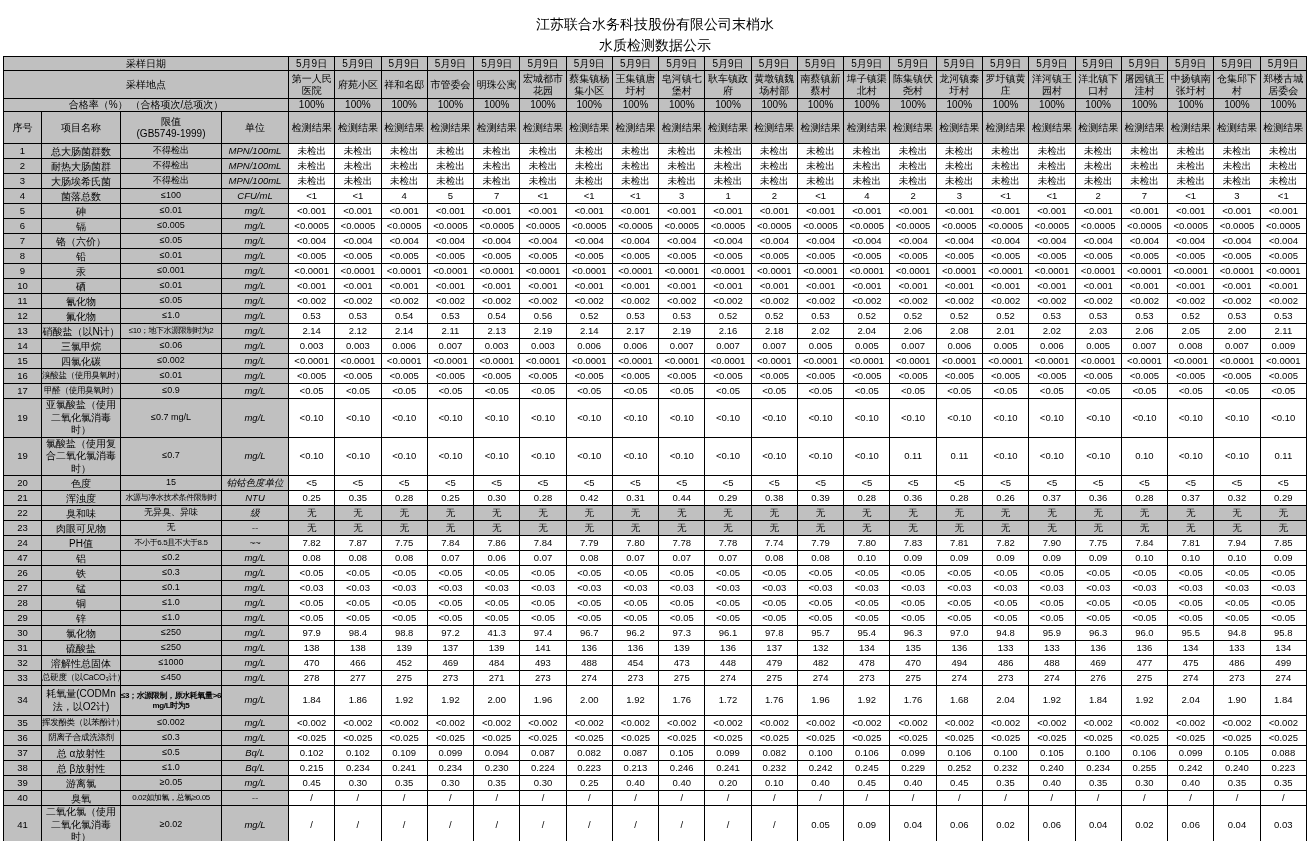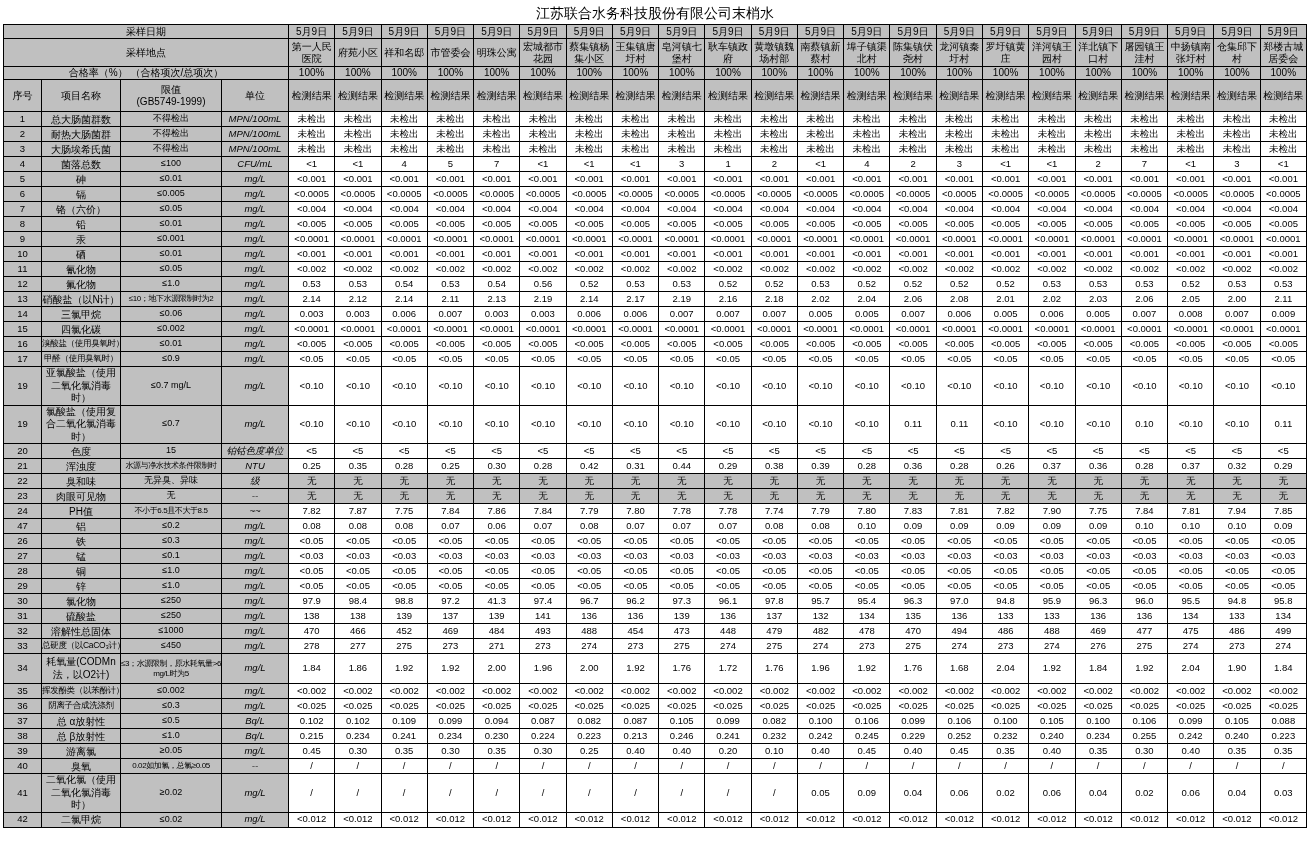--- a/index.html
+++ b/index.html
@@ -1,39 +1,40 @@
 <!DOCTYPE html>
 <html><head>
 <meta charset="utf-8">
 <style>
   html,body{margin:0;padding:0;background:#ffffff;width:1310px;height:841px;overflow:hidden;
     font-family:"Liberation Sans","DejaVu Sans",sans-serif;color:#000;}
-  .title{ text-align:center; font-size:14px; line-height:1.5; padding-top:3px; }
+  .title{ text-align:center; font-size:14px; line-height:1.5; padding-top:14px; }
   table{ border-collapse:collapse; table-layout:fixed; width:1304px; margin-left:3px; }
   th,td{ border:1px solid #000; padding:0; text-align:center; vertical-align:middle; overflow:hidden; }
   thead th{ background:#c0c0c0; font-weight:normal; font-size:10px; line-height:1.2; word-break:break-all; padding:0 1px; }
   tr.hrow1{height:14px;} tr.hrow2{height:28px;} tr.hrow3{height:13px;} tr.hrow4{height:32px;}
   tbody tr{ height:15px; }
   tbody tr.tall{ height:30px; }
   tbody td{ font-size:9.5px; line-height:1.1; background:#fff; }
   td.lab{ background:#c0c0c0; }
   td.item{ font-size:10px; white-space:nowrap; }
   td.item.small{ font-size:8.5px; letter-spacing:-0.3px; }
   tr.tall td.item{ white-space:normal; word-break:break-all; line-height:1.25; }
   td.limit{ font-size:9px; white-space:nowrap; }
   td.limit.small{ font-size:8px; letter-spacing:-0.4px; }
-  tr.limitwrap td.limit{ white-space:normal; word-break:break-all; line-height:1.2; }
+  tr.limitwrap td.limit{ white-space:normal; word-break:break-all; line-height:1.2;font-weight:bold; }
   td.unit{ font-size:9.5px;font-style:italic; }
   tr.grayrow td.val{ background:#c0c0c0; }
 </style>
 </head>
 <body>
 
 <div class="title">
   <div>江苏联合水务科技股份有限公司末梢水</div>
+  <div>水质检测数据公示</div>
 </div>
 
 <table id="tbl">
   <colgroup id="cg">
       <col style="width: 38px;">
       <col style="width: 79px;">
       <col style="width: 101px;">
       <col style="width: 67px;">
       <col>
       <col>

